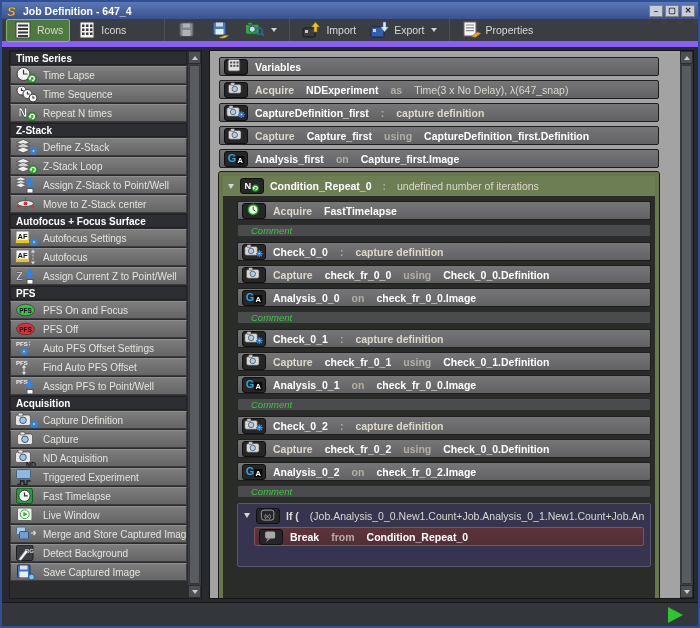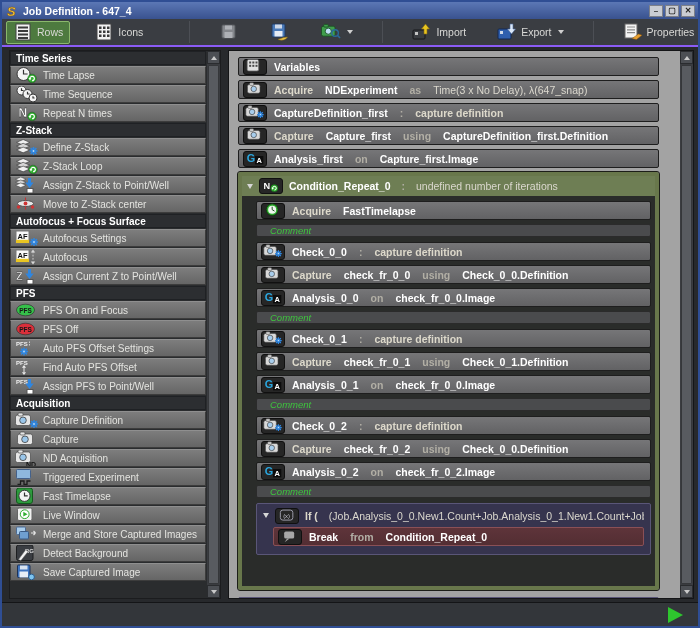--- a/index.html
+++ b/index.html
@@ -9,32 +9,32 @@
   
   .titlebar{height:17px;flex:0 0 auto;display:flex;align-items:center;gap:4px;
     background:linear-gradient(#5b77b5,#39528f);padding:0 3px;}
   .app-icon{width:14px;height:14px;flex:0 0 auto;}
   .title{color:#fff;font-size:10.5px;font-weight:bold;flex:1;white-space:nowrap;}
   .winbtns{display:flex;gap:2px;}
   .wbtn{width:14px;height:12px;background:#c9ccd3;border:1px solid #7d8089;color:#222;
     font-size:8px;line-height:10px;text-align:center;font-weight:bold;cursor:default;}
   
   .toolbar{height:28px;flex:0 0 auto;display:flex;align-items:center;background:#3a3d42;
-    border-bottom:2px solid #8b5cf6;padding:8px 4px;gap:17px;}
+    border-bottom:6px solid #8b5cf6;padding:8px 4px;gap:0;}
   .tbtn{display:flex;align-items:center;gap:4px;height:23px;padding:0 6px;background:transparent;
     border:1px solid transparent;border-radius:2px;color:#d9d9d6;font-size:10.5px;}
   .tbtn.active{background:#4d7a3f;border-color:#8ab86c;}
   .tbtn.expert{background:#567e3e;border:1px solid #7ba55c;color:#fff;padding:0 10px;}
   .tbtn .ticon{width:20px;height:18px;flex:0 0 auto;}
   .tbtn .caret{width:0;height:0;border-left:3.5px solid transparent;border-right:3.5px solid transparent;
     border-top:4px solid #cfcfcf;margin-left:2px;}
   .tsep{width:1px;height:22px;background:#25272a;border-right:1px solid #4c4f55;margin:0 5px;}
   
   .content{flex:1;display:flex;background:#27292c;padding:3px 4px 3px 7px;gap:7px;min-height:0;}
-  .side-panel{width:212px;flex:0 0 auto;display:flex;gap:1px;border:1px solid #1b1c1e;background:#2a2c2e;}
+  .side-panel{width:193px;flex:0 0 auto;display:flex;gap:1px;border:1px solid #1b1c1e;background:#2a2c2e;}
   .sidebar{flex:1;overflow:hidden;display:flex;flex-direction:column;}
   .shead{height:14px;flex:0 0 auto;background:#2c2e31;border:1px solid #1f2124;color:#fff;
     font-size:10px;font-weight:bold;display:flex;align-items:center;padding-left:5px;margin-bottom:1px;}
   .sitem{height:18px;flex:0 0 auto;background:linear-gradient(#7d7d7d,#656565);
     border:1px solid #3c3c3c;border-top-color:#8f8f8f;display:flex;align-items:center;gap:2px;
     padding-left:3px;margin-bottom:1px;color:#e4e4e0;font-size:10px;white-space:nowrap;overflow:hidden;}
   .sitem .sic{width:27px;height:18px;flex:0 0 auto;}
   
   .vscroll{width:13px;flex:0 0 auto;background:#3a3c40;display:flex;flex-direction:column;}
   .sarr{height:13px;flex:0 0 auto;background:#4c4f54;border:1px solid #2a2c2f;
@@ -59,21 +59,21 @@
   .seg.dim{color:#b2afa5;}
   .seg.val{font-weight:normal;color:#dbd8ce;}
   .comment{height:13px;background:#4a4b4d;border:1px solid #2b2b2b;border-radius:2px;
     margin-bottom:5px;display:flex;align-items:center;padding-left:13px;overflow:hidden;}
   .ctext{color:#3ec43e;font-size:9.5px;font-style:italic;}
   .loop{border:4px solid #68774b;outline:1px solid #1c1e18;background:#2a2c2a;border-radius:2px;margin-bottom:7px;}
   .loop-head{height:20px;background:#6e7e54;display:flex;align-items:center;gap:6px;
     padding:0 6px 0 3px;white-space:nowrap;overflow:hidden;}
   .loop-body{padding:5px 4px 11px 14px;}
   .ifblock{background:#36344e;border:1px solid #5a5678;border-radius:2px;
-    padding:2px 6px 8px 4px;margin-bottom:20px;overflow:hidden;}
+    padding:2px 6px 20px 4px;margin-bottom:20px;overflow:hidden;}
   .if-head{height:19px;display:flex;align-items:center;gap:6px;white-space:nowrap;overflow:hidden;}
   .mrow.break{background:linear-gradient(#5e343a,#532e33);border:1px solid #8a5056;margin:2px 0 0 12px;}
   .ifblock.cut{height:30px;padding-bottom:0;}
   .tri{width:0;height:0;flex:0 0 auto;border-left:3.5px solid transparent;border-right:3.5px solid transparent;
     border-top:5px solid #d6d6d6;margin-left:2px;}
   
   .bottombar{height:24px;flex:0 0 auto;background:#33363a;border-top:1px solid #141517;
     display:flex;align-items:center;justify-content:flex-end;padding-right:15px;}
   .play{width:0;height:0;border-top:8px solid transparent;border-bottom:8px solid transparent;
     border-left:15px solid #2ec62e;}

